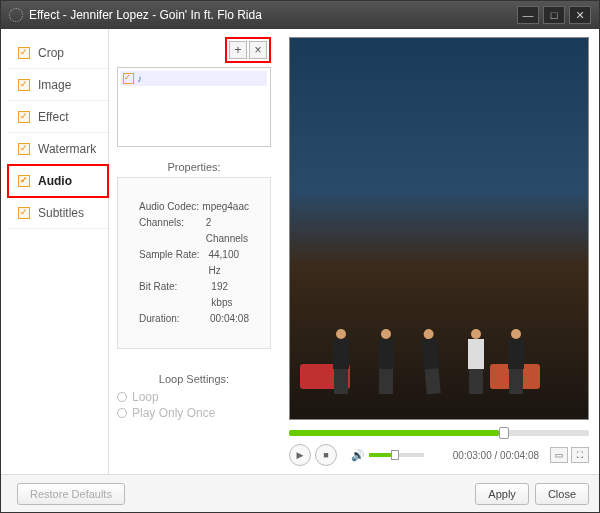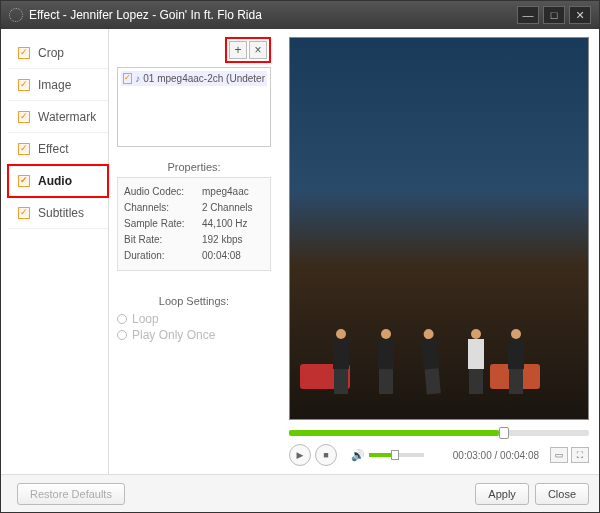--- a/index.html
+++ b/index.html
@@ -19,21 +19,21 @@
 .center { width: 170px; padding: 8px; display: flex; flex-direction: column; font-size: 11px; color: #555; }
 .toolbar-row { display: flex; justify-content: flex-end; margin-bottom: 4px; }
 .tool-box { border: 2px solid red; padding: 2px; display: flex; gap: 2px; }
 .tbtn { width: 18px; height: 18px; border: 1px solid #bbb; background: #f5f5f5; display: flex; align-items: center; justify-content: center; font-size: 12px; color: #555; cursor: pointer; }
 .filelist { border: 1px solid #ccc; height: 80px; background: #fff; padding: 3px; }
 .filerow { display: flex; align-items: center; font-size: 10px; background: #eef; padding: 2px; white-space: nowrap; overflow: hidden; }
 .filerow .chk2 { width: 11px; height: 11px; border: 1px solid #f0a030; margin-right: 3px; position: relative; }
 .filerow .chk2::after { content: "✓"; color: #f08000; font-size: 8px; position: absolute; top: -1px; left: 0; }
 .note { color: #3a7bd5; margin-right: 3px; font-size: 10px; }
 .section-label { margin-top: 14px; margin-bottom: 4px; color: #666; text-align: center; }
-.props { border: 1px solid #e0e0e0; padding: 6px; background: #fafafa; }
+.props { border: 1px solid #e0e0e0; padding: 21px; background: #fafafa; }
 .prow { display: flex; font-size: 10px; color: #555; line-height: 16px; }
 .prow .k { width: 78px; }
 .loop { margin-top: 10px; }
 .radio-row { display: flex; align-items: center; color: #bbb; font-size: 12px; line-height: 16px; }
 .radio-row .r { width: 10px; height: 10px; border: 1px solid #bbb; border-radius: 50%; margin-right: 5px; }
 .preview { flex: 1; padding: 8px 10px; display: flex; flex-direction: column; }
 .video { flex: 1; border: 1px solid #888; background: #000; position: relative; overflow: hidden; }
 .scene { position: absolute; inset: 0; background: linear-gradient(#1a3a5a 0%, #2a4a6a 40%, #3a2a1a 60%, #1a1510 100%); }
 .car { position: absolute; bottom: 30px; width: 50px; height: 25px; background: #c03030; border-radius: 3px; }
 .car.c1 { left: 10px; } .car.c2 { left: 200px; background: #c05030; }
@@ -78,25 +78,25 @@
       <div class="side-item">
           <span class="chk"></span>
           <span>Crop</span>
         </div>
       <div class="side-item">
           <span class="chk"></span>
           <span>Image</span>
         </div>
       <div class="side-item">
           <span class="chk"></span>
+          <span>Effect</span>
+        </div>
+      <div class="side-item">
+          <span class="chk"></span>
           <span>Watermark</span>
-        </div>
-      <div class="side-item">
-          <span class="chk"></span>
-          <span>Effect</span>
         </div>
       <div class="side-item active active-hl">
           <span class="chk"></span>
           <span>Audio</span>
         </div>
       <div class="side-item">
           <span class="chk"></span>
           <span>Subtitles</span>
         </div>
     </div>
@@ -105,21 +105,20 @@
       <div class="toolbar-row">
         <div class="tool-box">
           <div class="tbtn">+</div>
           <div class="tbtn">×</div>
         </div>
       </div>
       <div class="filelist">
         <div class="filerow">
           <span class="chk2"></span>
           <span class="note">♪</span>
-          <span>01 mpeg4aac-2ch (Undeter</span>
         </div>
       </div>
 
       <div class="section-label">Properties:</div>
       <div class="props">
         <div class="prow">
             <span class="k">Audio Codec:</span>
             <span>mpeg4aac</span>
           </div>
         <div class="prow">

